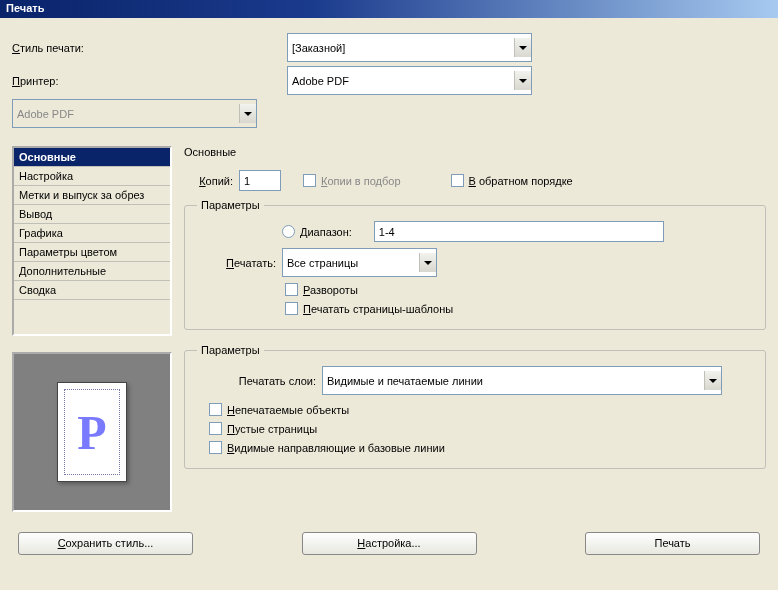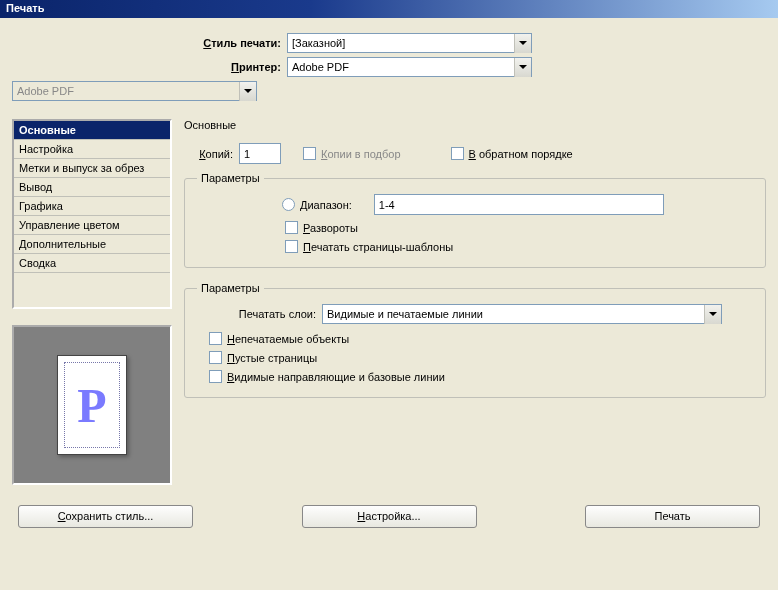--- a/index.html
+++ b/index.html
@@ -1,21 +1,21 @@
 <!DOCTYPE html>
 <html><head>
 <meta charset="utf-8">
 <style>
 * { box-sizing: border-box; margin: 0; padding: 0; font-family: Tahoma, sans-serif; font-size: 11px; }
 body { background: #ece9d8; width: 778px; height: 590px; overflow: hidden; }
 .titlebar { height: 18px; background: linear-gradient(to right, #0a246a 0%, #1a3a8c 40%, #a6caf0 100%); color: #fff; padding: 2px 6px; font-weight: bold; }
 .content { padding: 15px 12px 10px 12px; }
 .top-row { display: flex; align-items: center; margin-bottom: 4px; }
-.top-label { width: 275px; text-align: right; padding-right: 6px; font-weight: bold; }
-.dropdown { display: inline-flex; align-items: center; height: 20px; border: 1px solid #7f9db9; background: #fff; }
+.top-label { width: 275px; text-align: left; padding-right: 24px; }
+.dropdown { display: inline-flex; align-items: center; height: 29px; border: 1px solid #7f9db9; background: #fff; }
 .dropdown.disabled { background: #ece9d8; color: #888; }
 .dd-text { flex: 1; padding: 0 4px; white-space: nowrap; overflow: hidden; }
 .dd-btn { width: 17px; height: 19px; background: linear-gradient(#f2f2ee,#d8d8d0); border-left: 1px solid #c0c0b8; display: flex; align-items: center; justify-content: center; }
 .dd-btn::after { content:''; border-left: 4px solid transparent; border-right: 4px solid transparent; border-top: 4px solid #000; }
 .main-area { display: flex; margin-top: 18px; gap: 12px; }
 .left-col { width: 160px; display: flex; flex-direction: column; }
 .sidebar { border: 2px inset #fff; background: #ece9d8; height: 190px; }
 .side-item { padding: 3px 5px; border-bottom: 1px solid #c0c0b8; cursor: default; }
 .side-item.active { background: #0a246a; color: #fff; font-weight: bold; }
 .preview { margin-top: 16px; border: 2px inset #fff; background: #808080; height: 160px; display: flex; align-items: center; justify-content: center; }
@@ -68,21 +68,21 @@
   </div>
 
   <div class="main-area">
     <div class="left-col">
       <div class="sidebar">
         <div class="side-item active">Основные</div>
         <div class="side-item">Настройка</div>
         <div class="side-item">Метки и выпуск за обрез</div>
         <div class="side-item">Вывод</div>
         <div class="side-item">Графика</div>
-        <div class="side-item">Управление цветом</div>
+        <div class="side-item">Параметры цветом</div>
         <div class="side-item">Дополнительные</div>
         <div class="side-item">Сводка</div>
       </div>
       <div class="preview">
         <div class="preview-inner">
             <span class="preview-p">P</span>
           </div>
       </div>
     </div>
 
@@ -101,20 +101,27 @@
       </div>
 
       <fieldset>
         <legend>Параметры</legend>
         <div class="row">
           <div style="width:85px"></div>
           <span class="radio"></span>
           <span><span class="u">Д</span>иапазон:</span>
           <div style="width:14px"></div>
           <input class="text-input" style="width: 290px; margin-left: 8px;" value="1-4">
+        </div>
+        <div class="row" style="margin-top:6px">
+          <div class="label-r" style="width:85px"><span class="u">П</span>ечатать:</div>
+          <div class="dropdown" style="width:155px">
+            <span class="dd-text">Все страницы</span>
+              <span class="dd-btn"></span>
+          </div>
         </div>
         <div class="row" style="margin-top:4px">
           <div style="width:88px"></div>
           <span class="checkbox"></span>
           <span><span class="u">Р</span>азвороты</span>
         </div>
         <div class="row">
           <div style="width:88px"></div>
           <span class="checkbox"></span>
           <span><span class="u">П</span>ечатать страницы-шаблоны</span>

